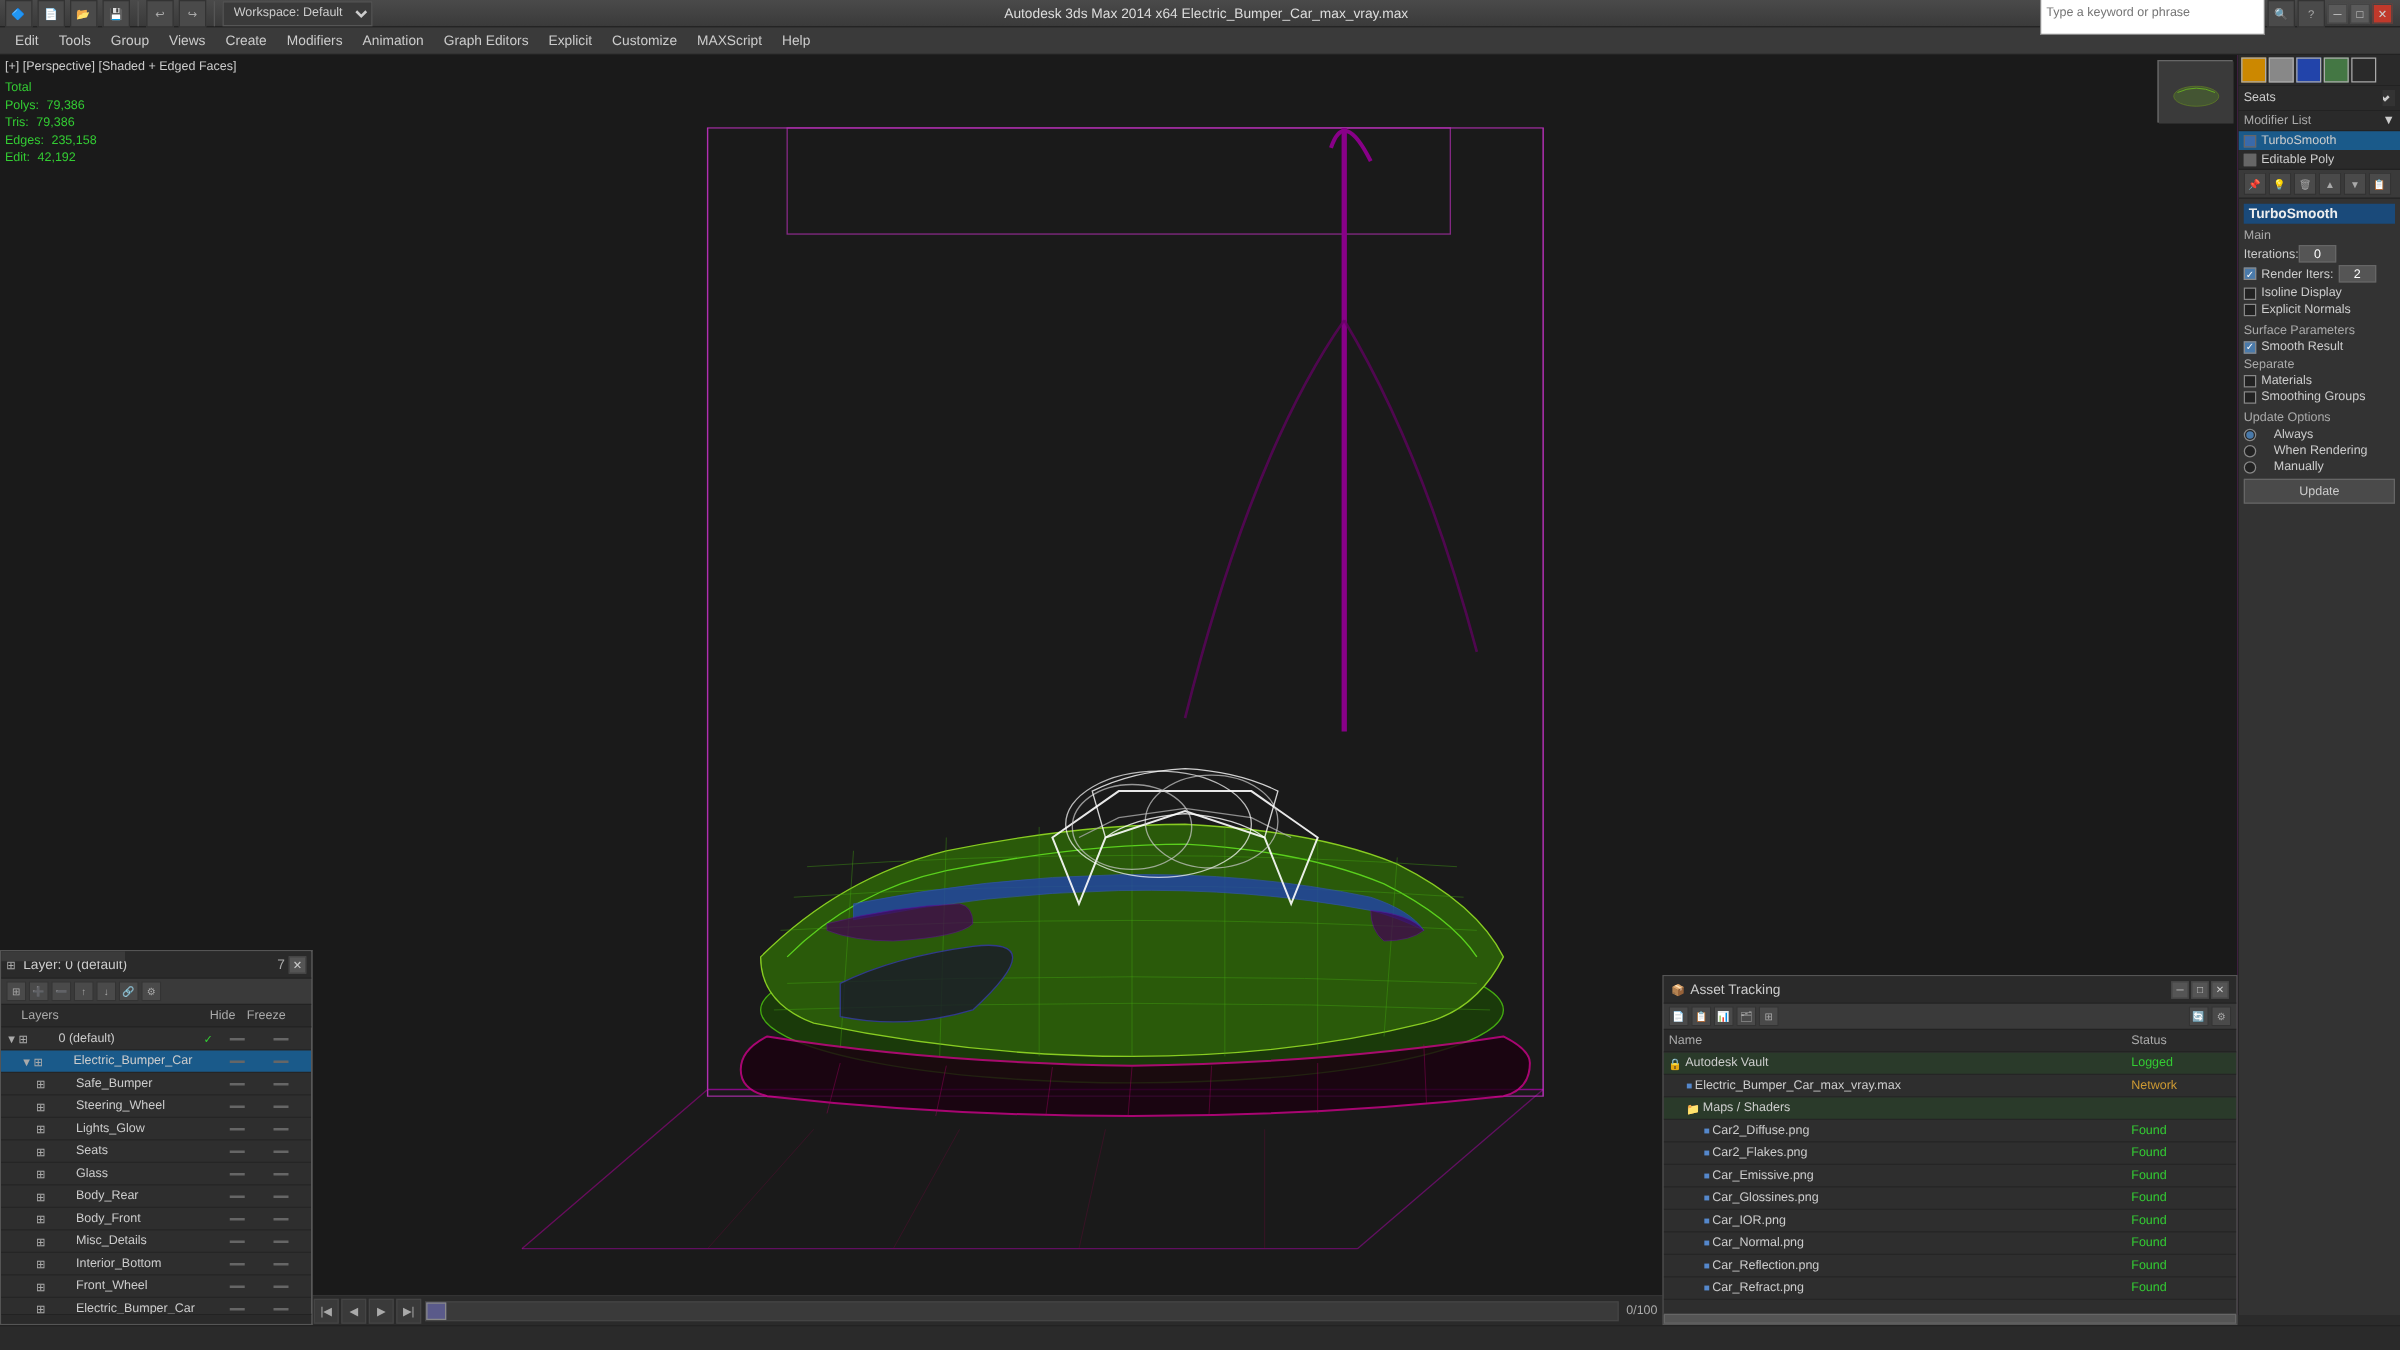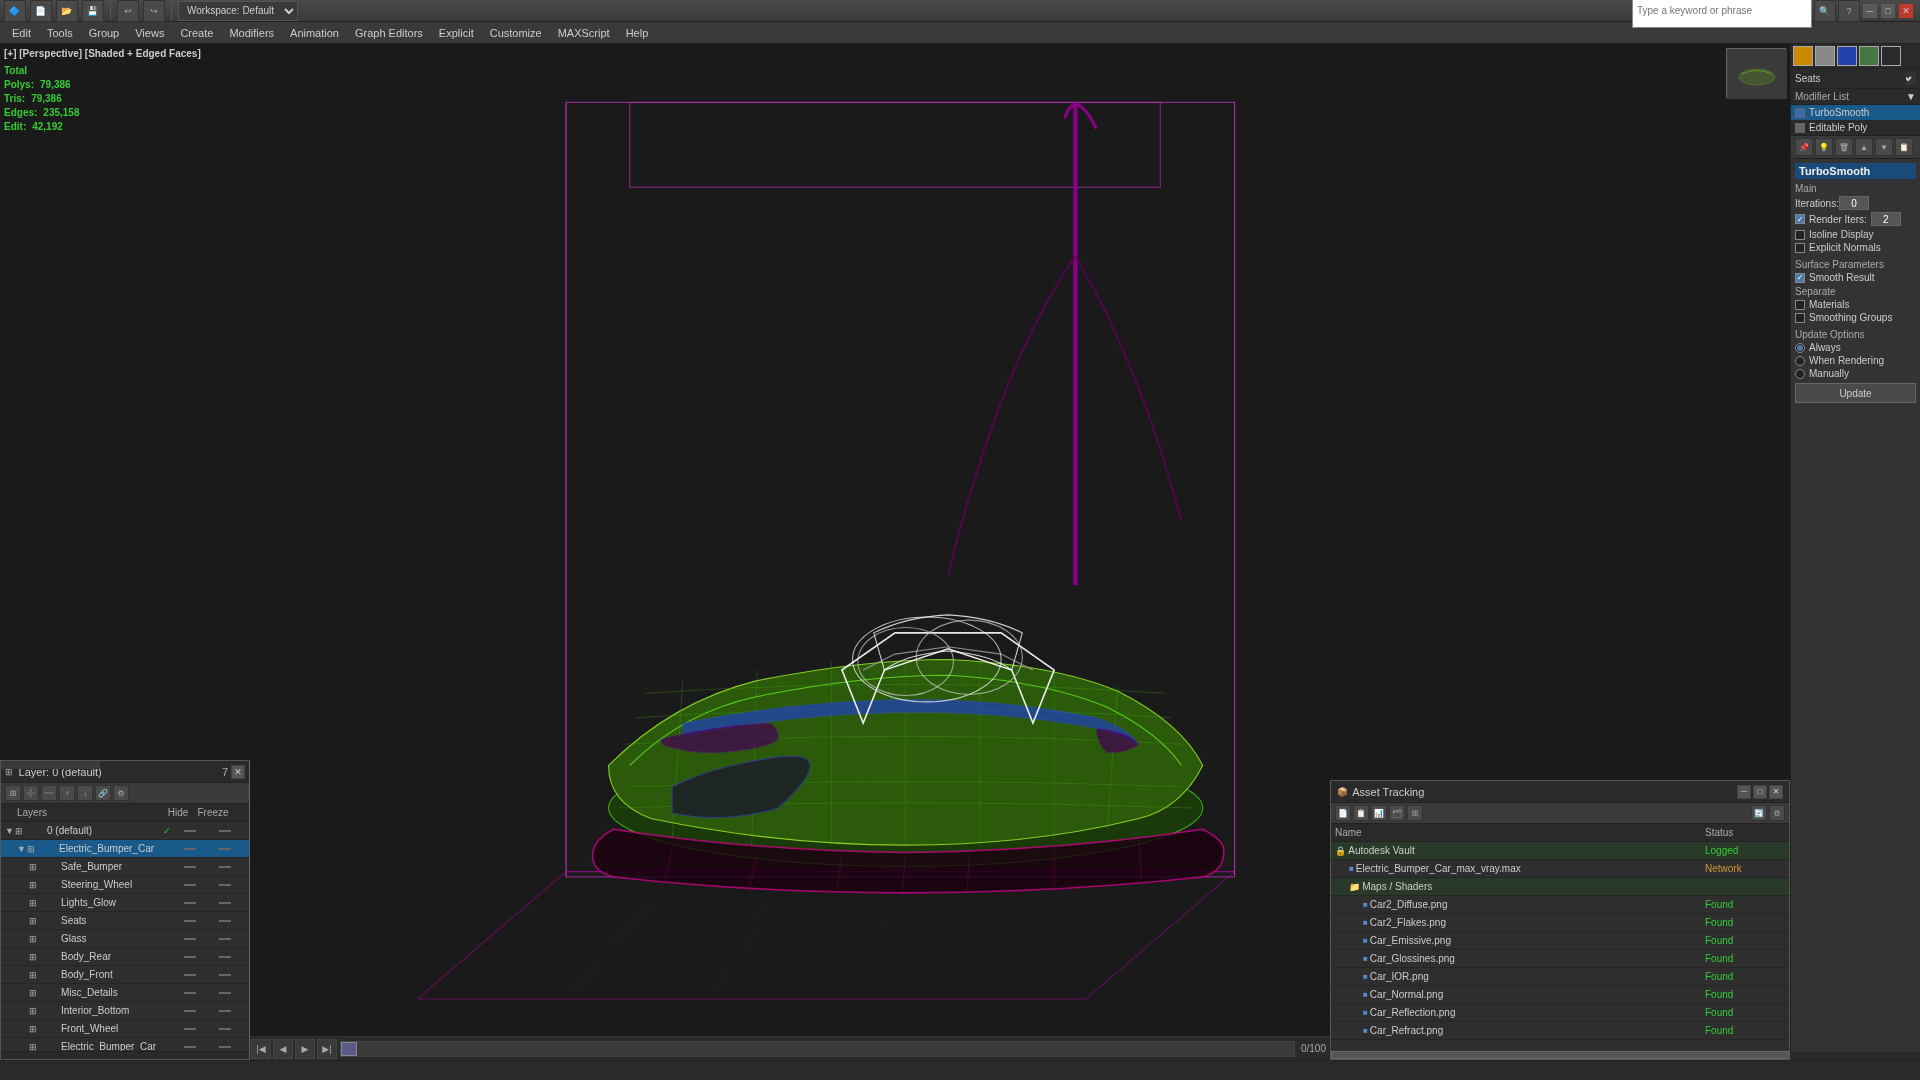--- a/index.html
+++ b/index.html
@@ -110,21 +110,20 @@
       width: 100%;
       height: calc(1080px - 72px);
     }
 
     
     #viewport {
       flex: 1;
       background: #701a75;
       position: relative;
       overflow: hidden;
-      font-weight: bold;
     }
     #viewport-label {
       position: absolute;
       top: 4px;
       left: 4px;
       color: #ccc;
       font-size: 10px;
       z-index: 10;
     }
     #stats-panel {
@@ -248,21 +247,21 @@
       height: 14px;
       background: #555;
       border: 1px solid #666;
       color: #fff;
       font-size: 10px;
       text-align: center;
     }
     .ts-radio {
       display: flex;
       align-items: center;
-      gap: 4px;
+      gap: 14px;
       font-size: 10px;
     }
     .radio-btn {
       width: 10px;
       height: 10px;
       border-radius: 50%;
       border: 1px solid #888;
       background: #222;
       display: flex;
       align-items: center;
@@ -590,20 +589,21 @@
     <div class="tb-btn">📂</div>
     <div class="tb-btn">💾</div>
     <div class="tb-separator"></div>
     <div class="tb-btn">↩</div>
     <div class="tb-btn">↪</div>
     <div class="tb-separator"></div>
     <select class="workspace-dropdown">
       <option>Workspace: Default</option>
     </select>
   </div>
+  <div id="title-bar-center">Autodesk 3ds Max 2014 x64    Electric_Bumper_Car_max_vray.max</div>
   <div id="title-bar-right">
     <input type="text" class="search-box" placeholder="Type a keyword or phrase" style="">
     <div class="tb-btn">🔍</div>
     <div class="tb-btn">?</div>
     <div class="title-btn">─</div>
     <div class="title-btn">□</div>
     <div class="title-btn close">✕</div>
   </div>
 </div>
 

